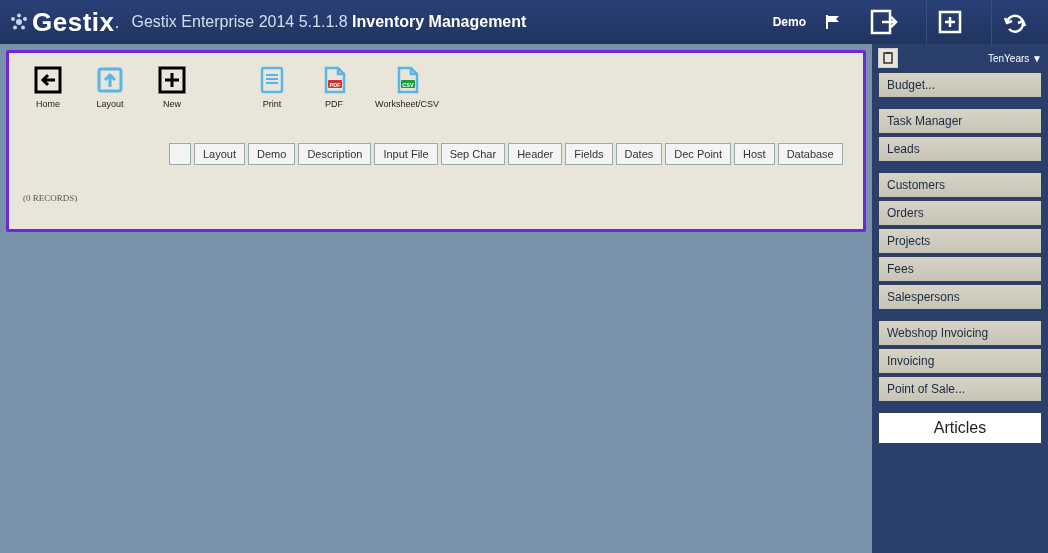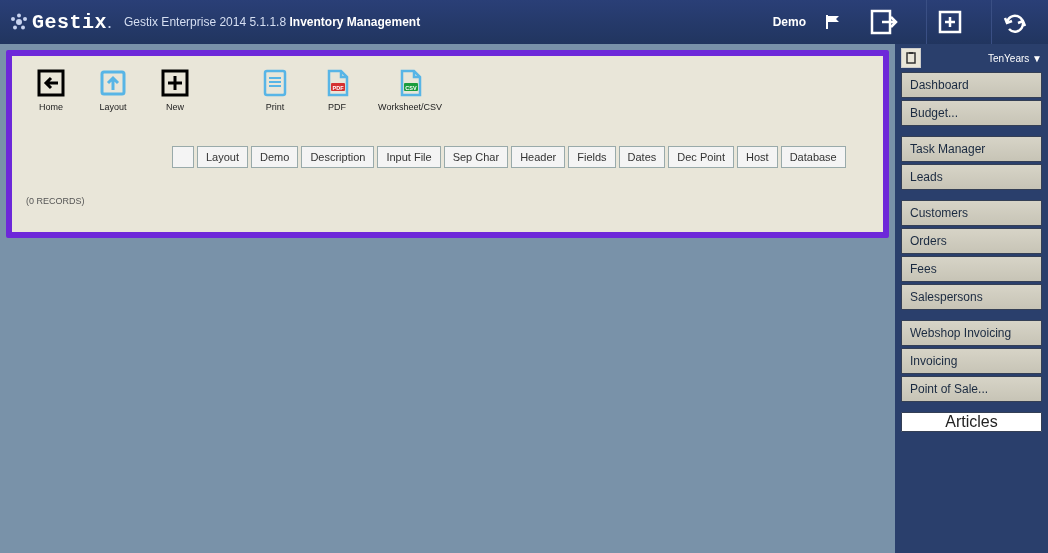--- a/index.html
+++ b/index.html
@@ -19,28 +19,27 @@
     color: #fff;
     padding: 0 10px;
     position: relative;
   }
   .logo-icon {
     width: 18px; height: 18px;
     margin-right: 4px;
     display: inline-block;
   }
   .logo-text {
-    font-size: 20px;
+    font-size: 26px;
     font-weight: bold;
     letter-spacing: 0.5px;
-    font-family: Liberation Mono, monospace;
   }
   .app-title {
     margin-left: 12px;
-    font-size: 12px;
+    font-size: 16px;
     color: #d6dff2;
   }
   .app-title .mod {
     font-weight: bold;
     color: #fff;
   }
   .topbar-right {
     margin-left: auto;
     display: flex;
     align-items: center;
@@ -71,21 +70,21 @@
     display: flex;
     height: calc(100% - 44px);
   }
   .content-col {
     flex: 1;
     padding: 6px;
     box-sizing: border-box;
   }
   .content-panel {
     background: #e9e6d9;
-    border: 6px solid #6d28d9;
+    border: 3px solid #6d28d9;
     border-radius: 2px;
     padding: 8px 10px 18px 10px;
     box-sizing: border-box;
   }
   .toolbar-row {
     display: flex;
     gap: 20px;
     align-items: flex-start;
     padding: 4px 8px 0 8px;
   }
@@ -122,29 +121,30 @@
     cursor: pointer;
   }
   .headers-row .hcell.empty {
     width: 14px;
     padding: 4px 3px;
   }
   .rec-count {
     font-size: 9px;
     color: #555;
     margin: 28px 0 2px 4px;
+    font-family: Liberation Serif, serif;
   }
   .toolbar-row.bottom {
     padding-top: 6px;
   }
   .toolbar-row.bottom .tbtn { width: 36px; } 
 
   
   .sidebar {
-    width: 153px;
+    width: 176px;
     background: #2a3f6c;
     color: #fff;
     display: flex;
     flex-direction: column;
     padding: 4px 6px;
     box-sizing: border-box;
     gap: 2px;
     font-size: 12px;
     overflow-y: auto;
   }
@@ -175,21 +175,21 @@
   }
   .sb-gap {
     height: 6px;
   }
   .sb-item.highlight {
     background: #fff;
     text-align: center;
     font-size: 16px;
     font-weight: normal;
     color: #222;
-    padding: 0;
+    padding: 6px;
   }
 </style>
 </head>
 <body>
 
 <div class="topbar">
   <span class="logo-icon">
     <svg width="18" height="18" viewBox="0 0 18 18">
       <circle cx="9" cy="9" r="3" fill="#c8d3ef"></circle>
       <circle cx="9" cy="2.5" r="2" fill="#c8d3ef"></circle>
@@ -351,28 +351,28 @@
     <div class="sidebar-top">
       <span class="clip-icon">
         <svg width="12" height="12" viewBox="0 0 12 12">
           <rect x="2" y="1" width="8" height="10" fill="none" stroke="#333" stroke-width="1.5"></rect>
           <rect x="4" y="0" width="4" height="2" fill="#333"></rect>
         </svg>
       </span>
       <span class="period">TenYears ▼</span>
     </div>
 
-    <div class="sb-item">Dashboard</div>
     <div class="sb-item">Budget...</div>
     <div class="sb-gap"></div>
     <div class="sb-item">Task Manager</div>
     <div class="sb-item">Leads</div>
     <div class="sb-gap"></div>
     <div class="sb-item">Customers</div>
     <div class="sb-item">Orders</div>
+    <div class="sb-item">Projects</div>
     <div class="sb-item">Fees</div>
     <div class="sb-item">Salespersons</div>
     <div class="sb-gap"></div>
     <div class="sb-item">Webshop Invoicing</div>
     <div class="sb-item">Invoicing</div>
     <div class="sb-item">Point of Sale...</div>
     <div class="sb-gap"></div>
     <div class="sb-item highlight">Articles</div>
   </div>
 </div>

